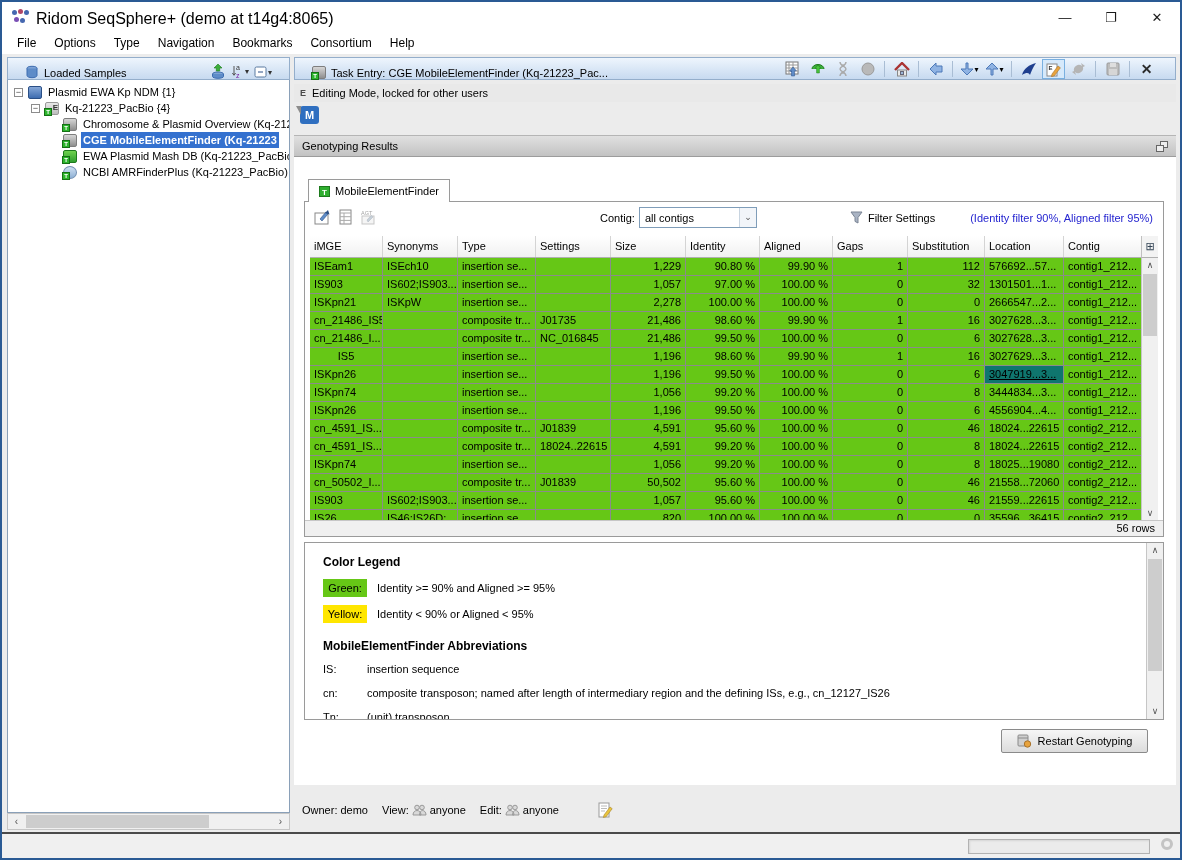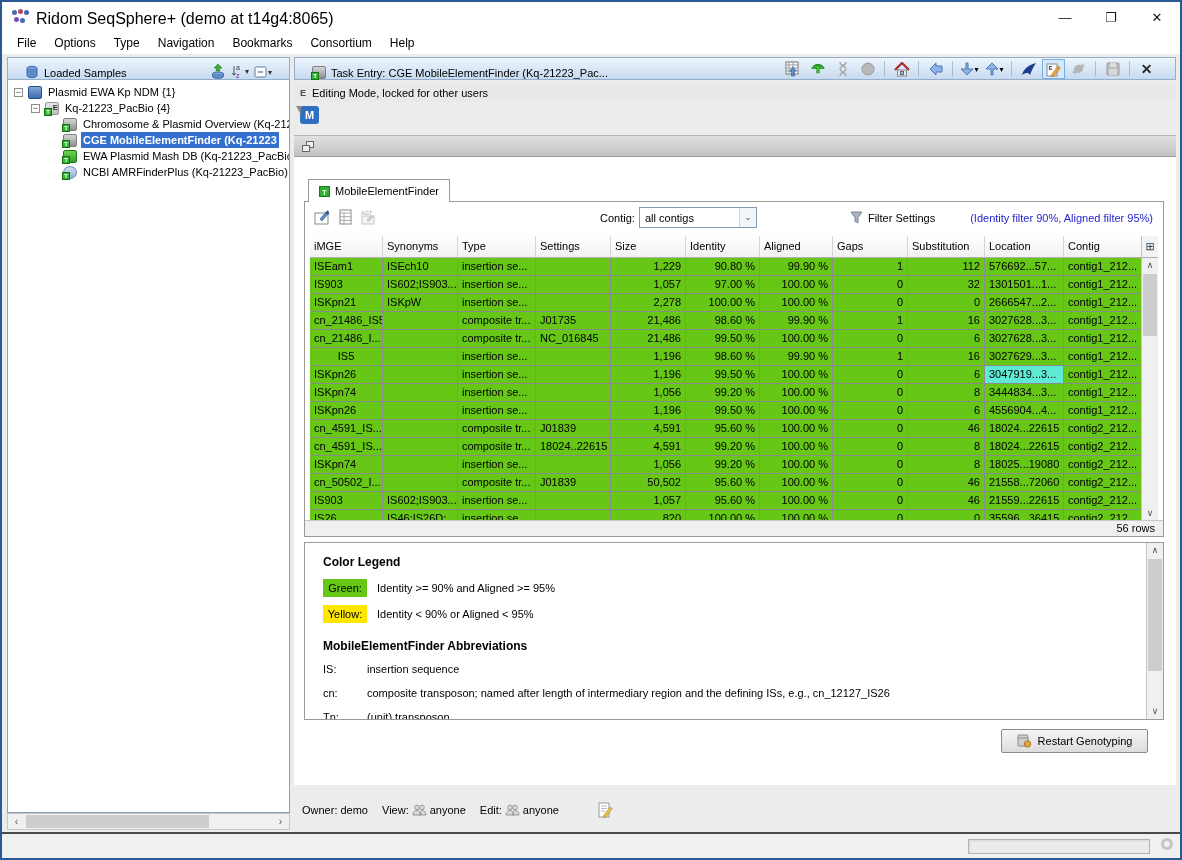--- a/index.html
+++ b/index.html
@@ -311,20 +311,21 @@
       </div>
 
       <div class="editing-bar">
         <span class="e-badge">E</span>
         <span>Editing Mode, locked for other users</span>
       </div>
 
       <span class="m-logo">M</span>
 
       <div class="geno-header">
+        <span class="gh-title">Genotyping Results</span>
         <span class="restore-ic">
             <i></i>
             <i></i>
           </span>
       </div>
 
       <div class="white-content">
 
         <div class="tab">
           <span class="tab-t">T</span>
@@ -467,21 +468,21 @@
               <div class="tr">
                 <div class="td" style="width: 73px; text-align: left; background: rgb(102, 199, 22);">ISKpn26</div>
                 <div class="td" style="width: 75px; text-align: left; background: rgb(102, 199, 22);"></div>
                 <div class="td" style="width: 78px; text-align: left; background: rgb(102, 199, 22);">insertion se...</div>
                 <div class="td" style="width: 75px; text-align: left; background: rgb(102, 199, 22);"></div>
                 <div class="td" style="width: 75px; text-align: right; background: rgb(102, 199, 22);">1,196</div>
                 <div class="td" style="width: 74px; text-align: right; background: rgb(102, 199, 22);">99.50 %</div>
                 <div class="td" style="width: 73px; text-align: right; background: rgb(102, 199, 22);">100.00 %</div>
                 <div class="td" style="width: 75px; text-align: right; background: rgb(102, 199, 22);">0</div>
                 <div class="td" style="width: 77px; text-align: right; background: rgb(102, 199, 22);">6</div>
-                <div class="td" style="width: 79px; text-align: left; background: #5eead4;">3047919...3...</div>
+                <div class="td" style="width: 79px; text-align: left; background: #0f766e; text-decoration: underline;">3047919...3...</div>
                 <div class="td" style="width: 79px; text-align: left; background: rgb(102, 199, 22);">contig1_212...</div>
               </div>
               <div class="tr">
                 <div class="td" style="width: 73px; text-align: left; background: rgb(102, 199, 22);">ISKpn74</div>
                 <div class="td" style="width: 75px; text-align: left; background: rgb(102, 199, 22);"></div>
                 <div class="td" style="width: 78px; text-align: left; background: rgb(102, 199, 22);">insertion se...</div>
                 <div class="td" style="width: 75px; text-align: left; background: rgb(102, 199, 22);"></div>
                 <div class="td" style="width: 75px; text-align: right; background: rgb(102, 199, 22);">1,056</div>
                 <div class="td" style="width: 74px; text-align: right; background: rgb(102, 199, 22);">99.20 %</div>
                 <div class="td" style="width: 73px; text-align: right; background: rgb(102, 199, 22);">100.00 %</div>

